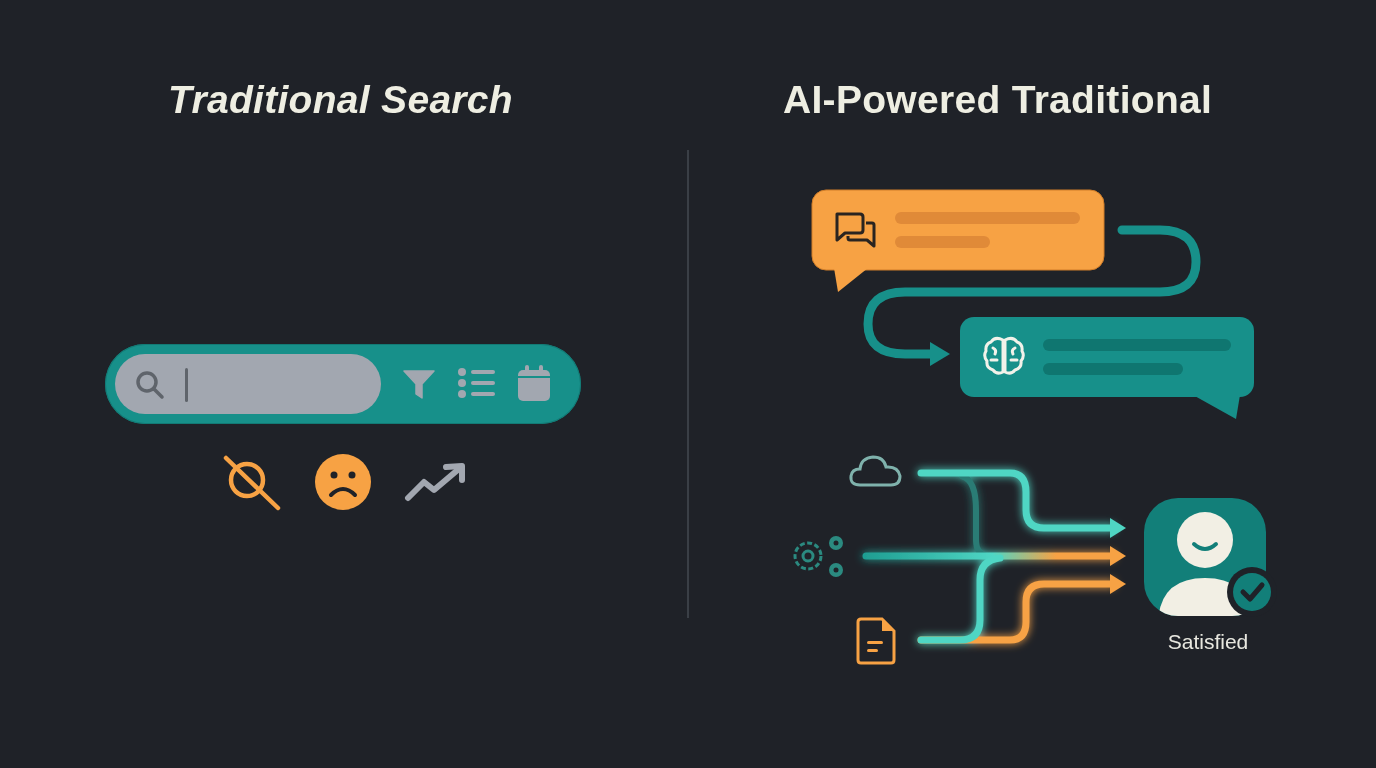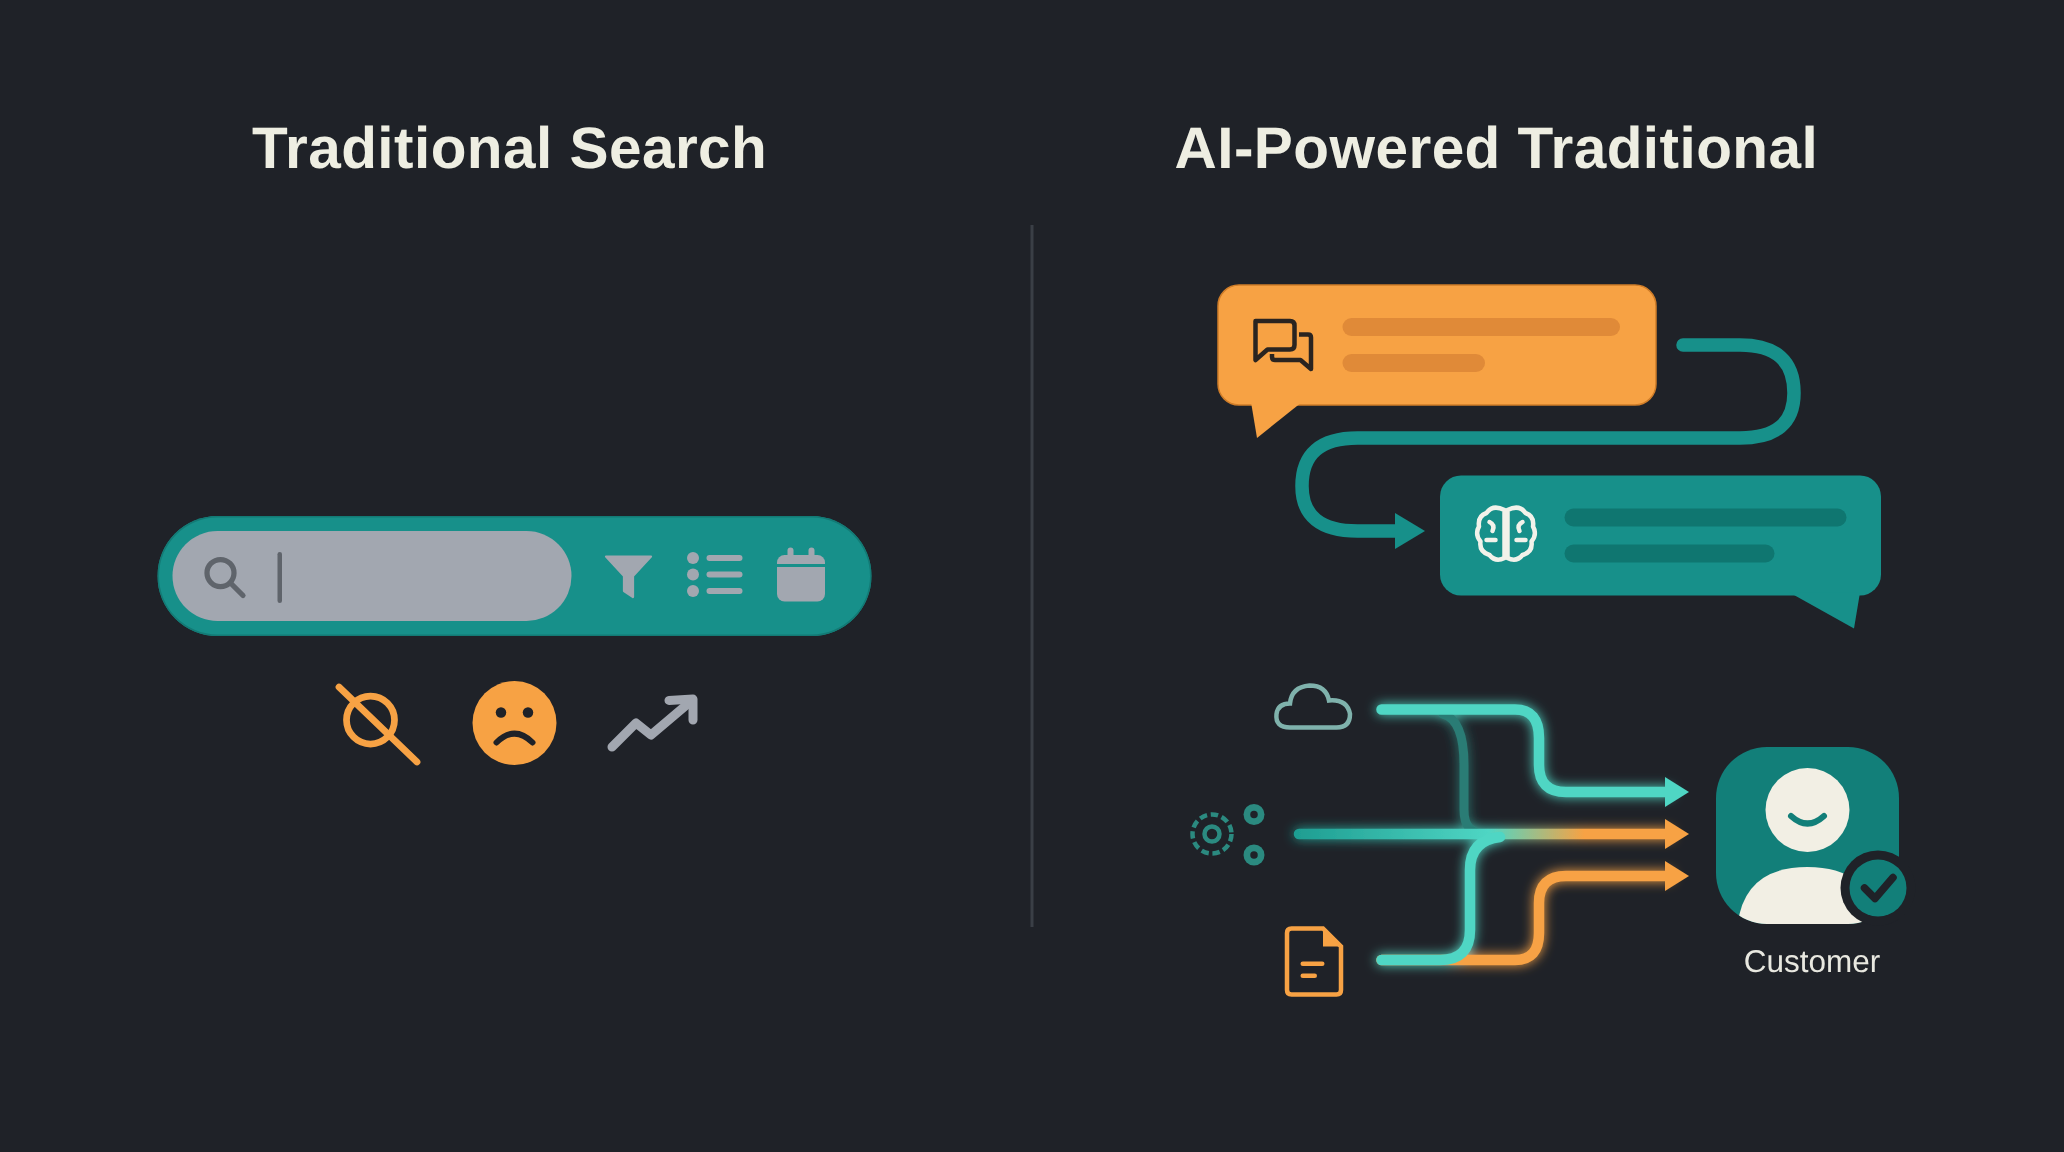--- a/index.html
+++ b/index.html
@@ -7,21 +7,21 @@
     width:1376px; height:768px; overflow:hidden;
     background:#1f2228;
     font-family:"Liberation Sans", "DejaVu Sans", sans-serif;
     position:relative;
   }
   .title {
     position:absolute; top:78px; margin:0;
     color:#eeeee2; font-size:39px; font-weight:bold; letter-spacing:0.3px;
     white-space:nowrap;
   }
-  #title-left { left:168px; }
+  #title-left { left:168px;font-style:italic; }
   #title-right { left:783px; }
   .divider {
     position:absolute; left:687px; top:150px; width:2px; height:468px;
     background:#3a3f46;
   }
   
   .searchbar {
     position:absolute; left:105px; top:344px; width:476px; height:80px;
     background:#17908a; border-radius:40px;
     box-shadow:0 0 0 1px #137a75 inset;
@@ -191,14 +191,14 @@
     <circle cx="63" cy="44" r="28" fill="#f2efe4"></circle>
     <path d="M16 126 Q18 82 63 82 Q108 82 110 126 Z" fill="#f2efe4"></path>
   </g>
   <path d="M52 48 Q63 58 74 48" fill="none" stroke="#127f79" stroke-width="4" stroke-linecap="round"></path>
   <circle cx="110" cy="96" r="25" fill="#1f2228"></circle>
   <circle cx="110" cy="96" r="19" fill="#127f79"></circle>
   <polyline points="101,96 108,103 120,89" fill="none" stroke="#1f2228" stroke-width="5" stroke-linecap="round" stroke-linejoin="round"></polyline>
 </svg>
 
 <div class="caption">
-  <div>Customer</div>
+  <div>Satisfied</div>
 </div>
 
 </body></html>

